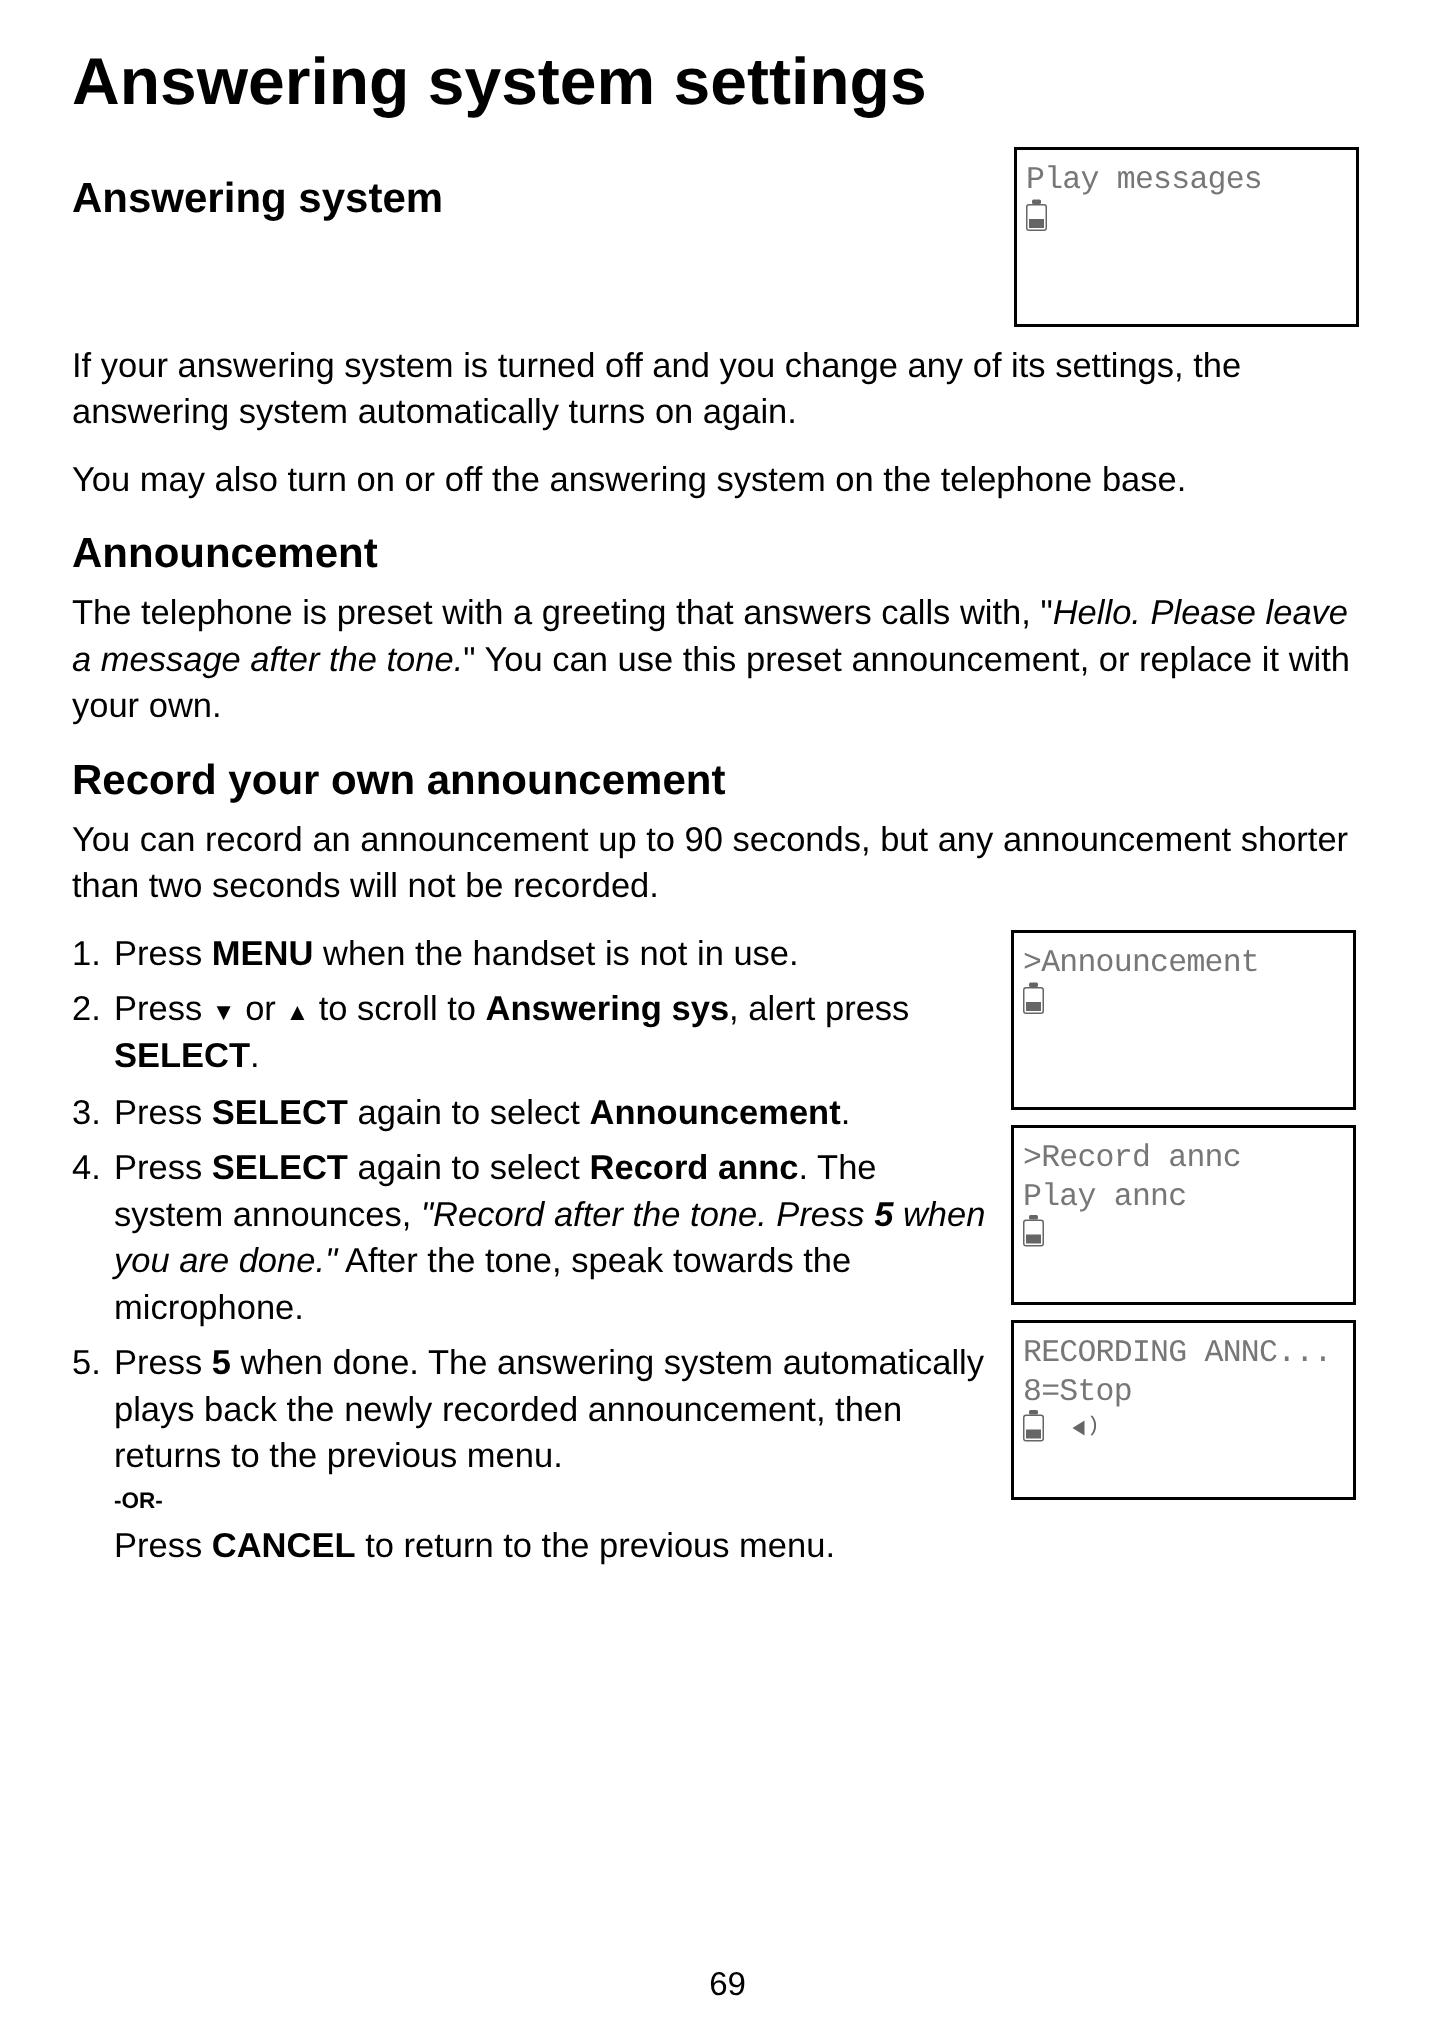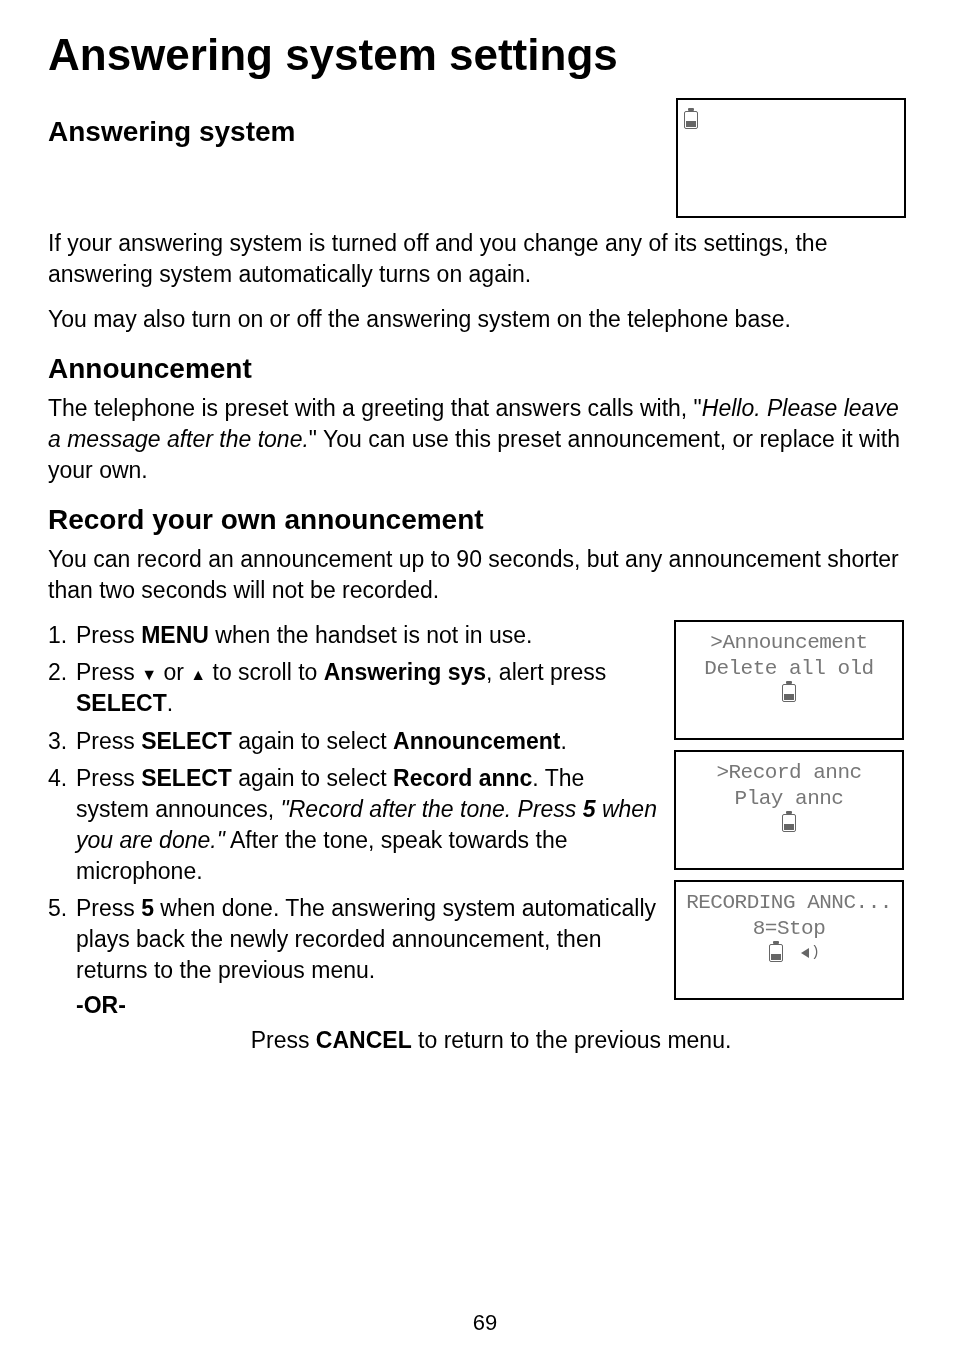--- a/index.html
+++ b/index.html
@@ -111,57 +111,56 @@
     ol li::before {
       content: counter(item) ".";
       position: absolute;
       left: 0;
     }
     .sub-text {
       font-size: 23px;
       line-height: 1.35;
       padding-left: 28px;
       margin-top: 6px;
-      text-align: center;
     }
     .or-text {
       font-weight: bold;
-      font-size: 23px;
+      font-size: 15px;
       padding-left: 28px;
       margin-top: 4px;
       margin-bottom: 4px;
     }
     strong { font-weight: bold; }
     em { font-style: italic; }
     .page-num {
       position: absolute;
       bottom: 18px;
       left: 16px;
       right: 0;
       text-align: center;
       font-size: 22px;
     }
     .tri-down { font-size: 16px; }
     .tri-up { font-size: 16px; }
     .screens-column {
       float: right;
       width: 232px;
       margin-left: 16px;
-      text-align: center;
     }
     .section1 { overflow: hidden; }
     .clearfix::after { content: ""; display: table; clear: both; }
   </style>
 </head>
 <body>
 
 <h1>Answering system settings</h1>
 
 <div class="section1 clearfix">
   <div class="lcd float-right">
+    <div class="line dotted"> Play messages</div>
     <div><span class="battery-icon"></span></div>
   </div>
 
   <h2>Answering system</h2>
 </div>
 
 <p class="body">If your answering system is turned off and you change any of its settings, the answering system automatically turns on again.</p>
 <p class="body">You may also turn on or off the answering system on the telephone base.</p>
 
 <h2>Announcement</h2>
@@ -169,21 +168,20 @@
   <span>The telephone is preset with a greeting that answers calls with, "</span><em>Hello. Please leave a message after the tone.</em><span>" You can use this preset announcement, or replace it with your own.</span>
 </p>
 
 <h2>Record your own announcement</h2>
 <p class="body">You can record an announcement up to 90 seconds, but any announcement shorter than two seconds will not be recorded.</p>
 
 <div class="clearfix">
   <div class="screens-column">
     <div class="lcd">
       <div class="line dotted">&gt;Announcement</div>
-      <div class="line dotted"> Delete all old</div>
       <div><span class="battery-icon"></span></div>
     </div>
     <div class="lcd">
       <div class="line dotted">&gt;Record annc</div>
       <div class="line dotted"> Play annc</div>
       <div><span class="battery-icon"></span></div>
     </div>
     <div class="lcd">
       <div class="line dotted">RECORDING ANNC...</div>
       <div class="line dotted">8=Stop</div>

